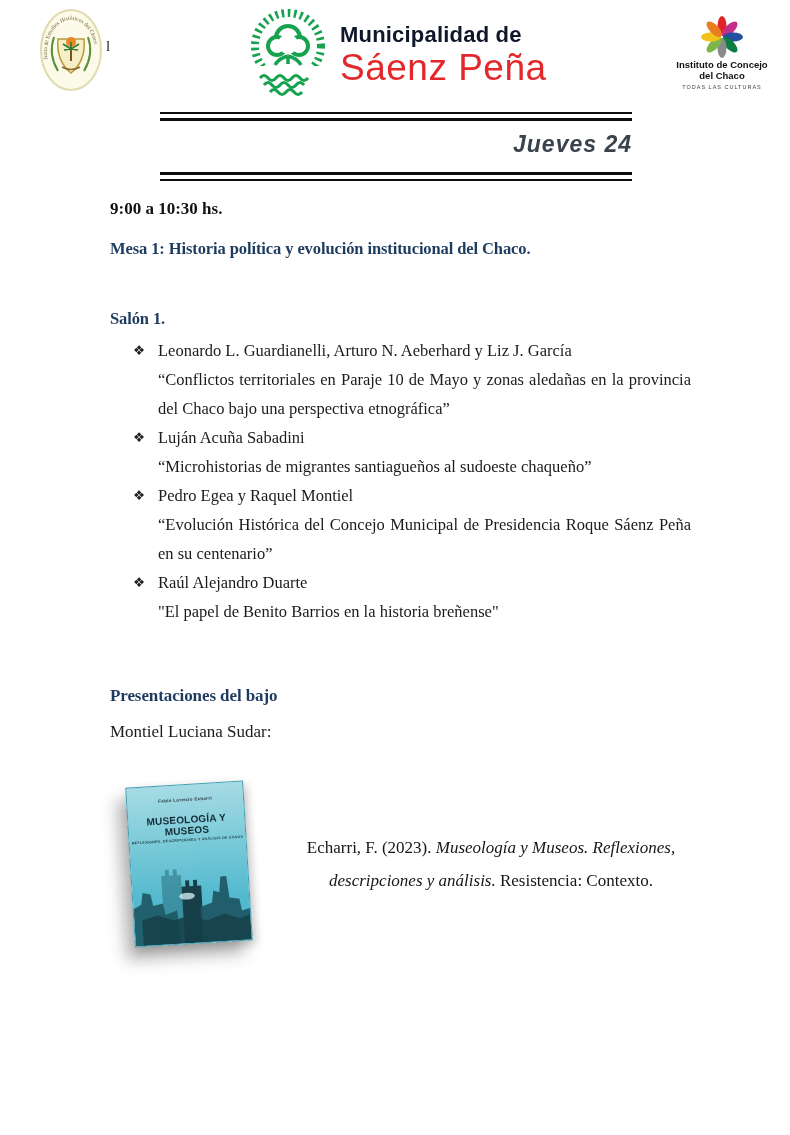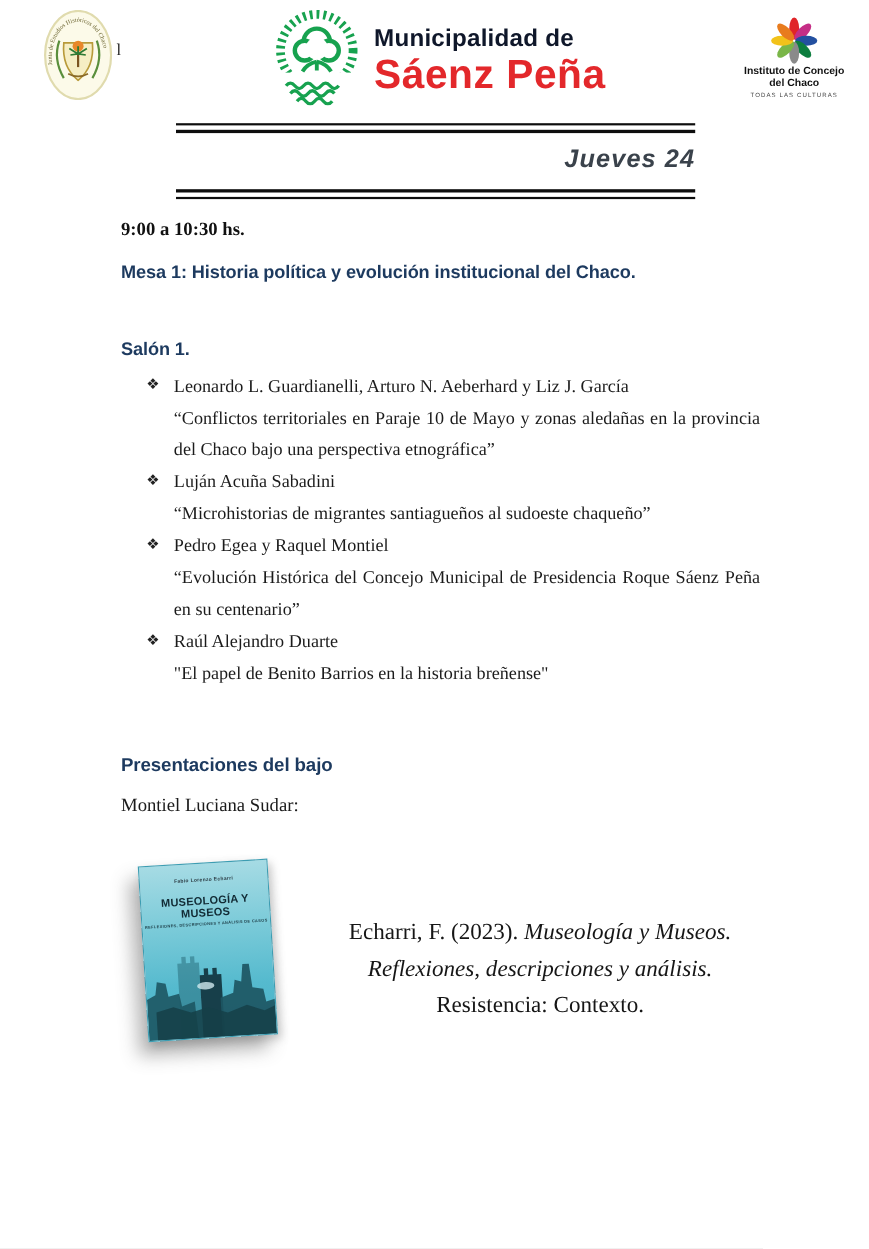--- a/index.html
+++ b/index.html
@@ -9,38 +9,38 @@
     background:#ffffff; overflow:hidden;
     font-family:"Liberation Serif", serif; color:#1c1c1c;
   }
   
   .seal { position:absolute; left:40px; top:9px; width:62px; height:82px; }
   .stray-char { position:absolute; left:106px; top:38px; font:15px "Liberation Serif", serif; color:#222; }
   .muni { position:absolute; left:248px; top:8px; display:flex; align-items:center; }
   .muni-emblem { width:80px; height:88px; margin-right:12px; }
   .muni-text { line-height:1; padding-top:6px; }
   .muni-line1 { font-family:"Liberation Sans", sans-serif; font-weight:800; font-size:22px; color:#0f172a; letter-spacing:0.2px; }
-  .muni-line2 { font-family:"Liberation Sans", sans-serif; font-weight:700; font-size:37px; color:#e3282b; letter-spacing:0.5px; margin-top:3px; }
+  .muni-line2 { font-family:"Liberation Sans", sans-serif; font-weight:400; font-size:37px; color:#e3282b; letter-spacing:0.5px; margin-top:3px; }
   .inst { position:absolute; left:668px; top:14px; width:108px; text-align:center; }
   .inst-flower { width:46px; height:46px; margin:0 auto; display:block; }
   .inst-line { font-family:"Liberation Sans", sans-serif; font-weight:bold; font-size:9.5px; color:#111; line-height:1.15; }
   .inst-tag { font-family:"Liberation Sans", sans-serif; font-size:5.5px; color:#444; letter-spacing:1px; margin-top:2px; }
   
   .sep { position:absolute; left:160px; width:472px; }
   .sep .thin { height:0; border-top:2px solid #0d0d0d; }
   .sep .thick { height:0; border-top:3.5px solid #0d0d0d; }
   .sep .gap { height:4px; }
   .banner-title {
     position:absolute; left:160px; top:131px; width:472px; text-align:right;
     font-family:"Liberation Sans", sans-serif; font-style:italic; font-weight:bold;
     font-size:23px; color:#3a424b; letter-spacing:1px;
   }
   
   .time { position:absolute; left:110px; top:199px; font-weight:bold; font-size:17px; color:#111; }
-  .h-navy { position:absolute; left:110px; font-family:Liberation Sans, sans-serif; font-weight:bold; font-size:16.5px; color:#1d3a5f; letter-spacing:-0.1px; }
+  .h-navy { position:absolute; left:110px; font-family:Liberation Serif, serif; font-weight:bold; font-size:16.5px; color:#1d3a5f; letter-spacing:-0.1px; }
   .mesa { top:239px; } .coordina { top:277px; } .salon { top:309px; }
   .talk-list { position:absolute; left:133px; top:336px; width:558px; }
   .list-item { display:flex; }
   .bullet { width:25px; flex:0 0 25px; font-family:"DejaVu Sans", sans-serif; font-size:13.5px; line-height:29px; color:#222; }
   .li-text { flex:1; font-size:16.5px; line-height:29px; color:#1b1b1b; }
   .li-title { text-align:justify; }
   
   .book-heading { top:686px; font-size:17px; }
   .presenter { position:absolute; left:110px; top:722px; font-size:17px; color:#1b1b1b; }
   .book-cover {
@@ -49,21 +49,21 @@
     background:linear-gradient(180deg,#a6dbe4 0%,#7ccbd9 35%,#55bace 70%,#49b2c8 100%);
     box-shadow:-9px 12px 16px rgba(90,90,90,.45), 3px 4px 8px rgba(90,90,90,.3);
     border:1px solid #3d9db2;
   }
   .cover-author { margin-top:12px; text-align:center; font-family:"Liberation Sans", sans-serif; font-size:4.5px; font-weight:bold; color:#2b3a42; letter-spacing:.3px; }
   .cover-title { margin-top:12px; text-align:center; font-family:"Liberation Sans", sans-serif; font-weight:800; font-size:10px; color:#122b35; letter-spacing:.2px; }
   .cover-subtitle { margin-top:2px; text-align:center; font-family:"Liberation Sans", sans-serif; font-weight:bold; font-size:3.6px; color:#1d3d47; letter-spacing:.3px; }
   .cover-art { position:absolute; left:0; bottom:0; width:100%; height:62%; }
   .citation {
     position:absolute; left:295px; top:831px; width:392px; text-align:center;
-    font-size:21px; line-height:33px; color:#161616;
+    font-size:17px; line-height:33px; color:#161616;
   }
   .citation .it { font-style:italic; }
 </style>
 </head>
 <body>
 
 <div class="page">
 
   <div class="seal">
     <svg viewBox="0 0 62 82" width="62" height="82">

